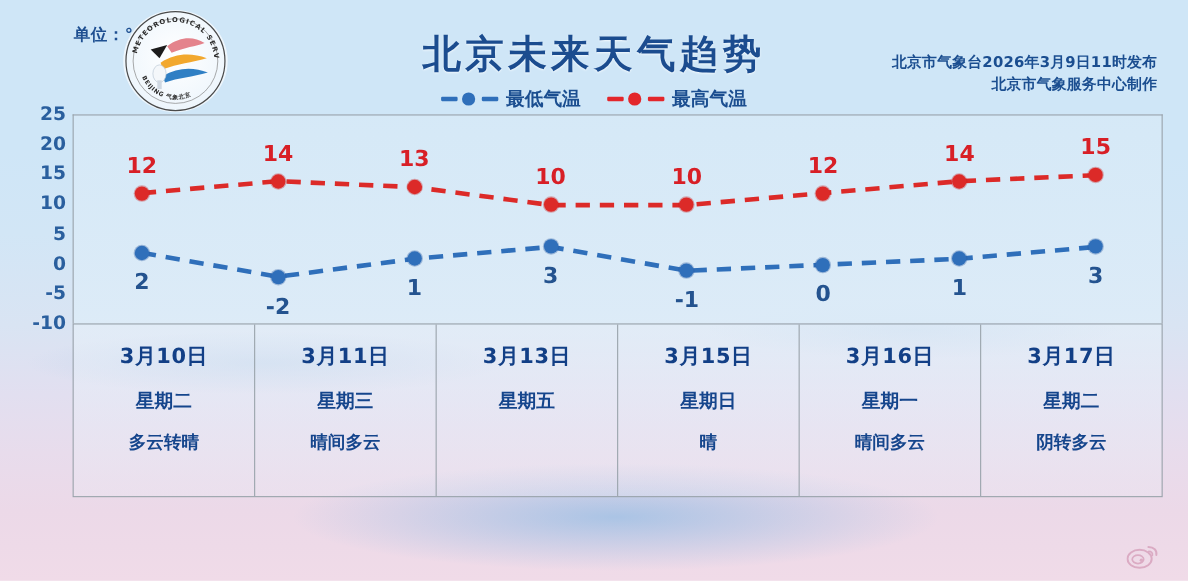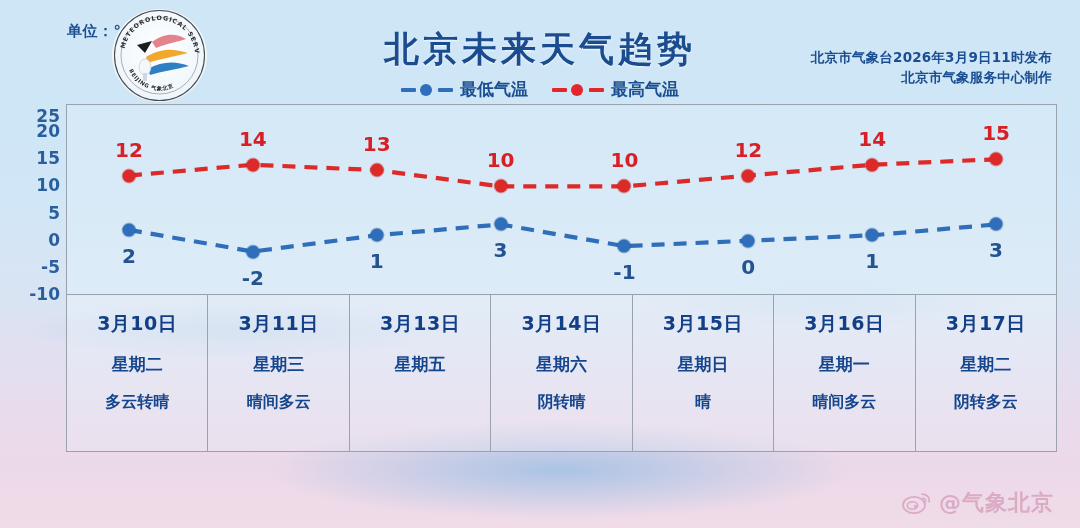--- a/index.html
+++ b/index.html
@@ -156,21 +156,21 @@
     <span class="ln">
         <i class="a"></i>
         <u></u>
         <i class="b"></i>
       </span>
     <span>最高气温</span>
   </div>
 </div>
 
 <div class="yaxis">
-    <span style="top: 12px; margin-left: 14px;">25</span>
+    <span style="top: 0px; margin-left: 14px;">25</span>
     <span style="top: 27.1429px;">20</span>
     <span style="top: 54.2857px;">15</span>
     <span style="top: 81.4286px;">10</span>
     <span style="top: 108.571px;">5</span>
     <span style="top: 135.714px;">0</span>
     <span style="top: 162.857px;">-5</span>
     <span style="top: 190px;">-10</span>
   </div>
 
 <div class="plot">
@@ -221,25 +221,20 @@
     <div class="col">
       <div class="d">3月11日</div>
       <div class="w">星期三</div>
       <div class="c">晴间多云</div>
     </div>
     <div class="col">
       <div class="d">3月13日</div>
       <div class="w">星期五</div>
     </div>
     <div class="col">
-      <div class="d">3月14日</div>
-      <div class="w">星期六</div>
-      <div class="c">阴转晴</div>
-    </div>
-    <div class="col">
       <div class="d">3月15日</div>
       <div class="w">星期日</div>
       <div class="c">晴</div>
     </div>
     <div class="col">
       <div class="d">3月16日</div>
       <div class="w">星期一</div>
       <div class="c">晴间多云</div>
     </div>
     <div class="col">
@@ -250,14 +245,13 @@
   </div>
 
 <div class="wm">
   <svg width="30" height="24" viewBox="0 0 30 24">
     <ellipse cx="12" cy="14" rx="11" ry="8.2" fill="none" stroke="#cf8fae" stroke-width="1.8"></ellipse>
     <ellipse cx="10.5" cy="14.5" rx="5.2" ry="3.8" fill="none" stroke="#cf8fae" stroke-width="1.6"></ellipse>
     <circle cx="13.6" cy="15.4" r="1.6" fill="#cf8fae"></circle>
     <path d="M20 3.2 C25 3.2 28 6.4 27.2 10.6" fill="none" stroke="#cf8fae" stroke-width="1.8" stroke-linecap="round"></path>
     <path d="M20.4 7.2 C22.8 7.2 24 8.8 23.6 10.8" fill="none" stroke="#cf8fae" stroke-width="1.6" stroke-linecap="round"></path>
   </svg>
-  <span>@气象北京</span>
 </div>
 
 </body></html>

